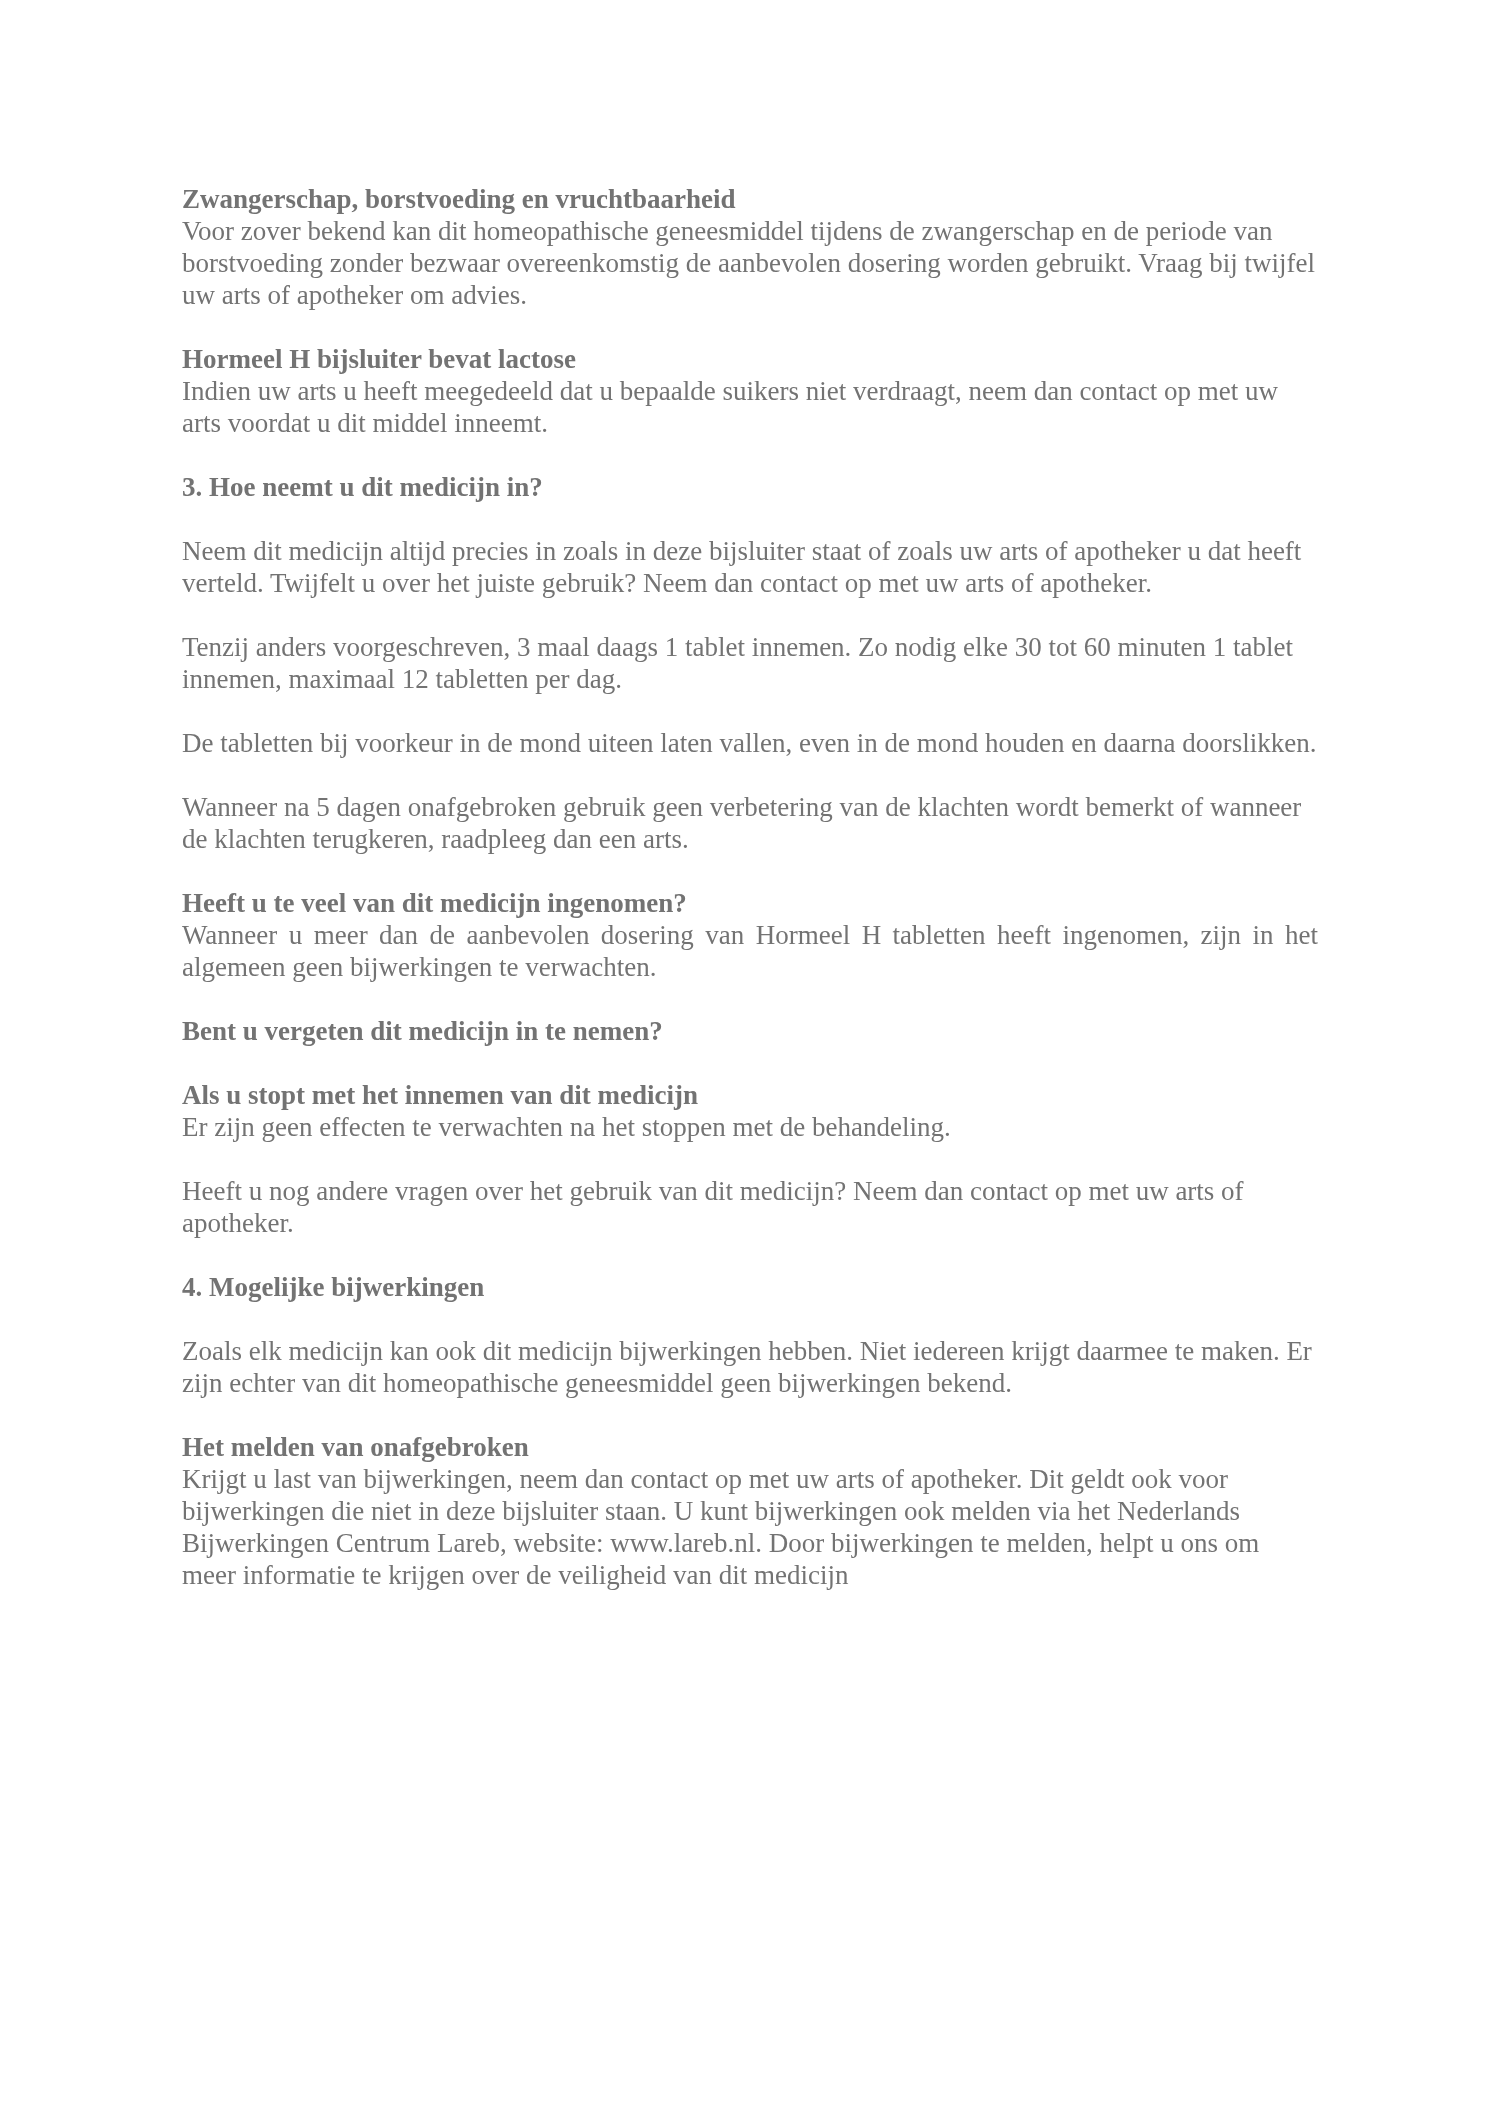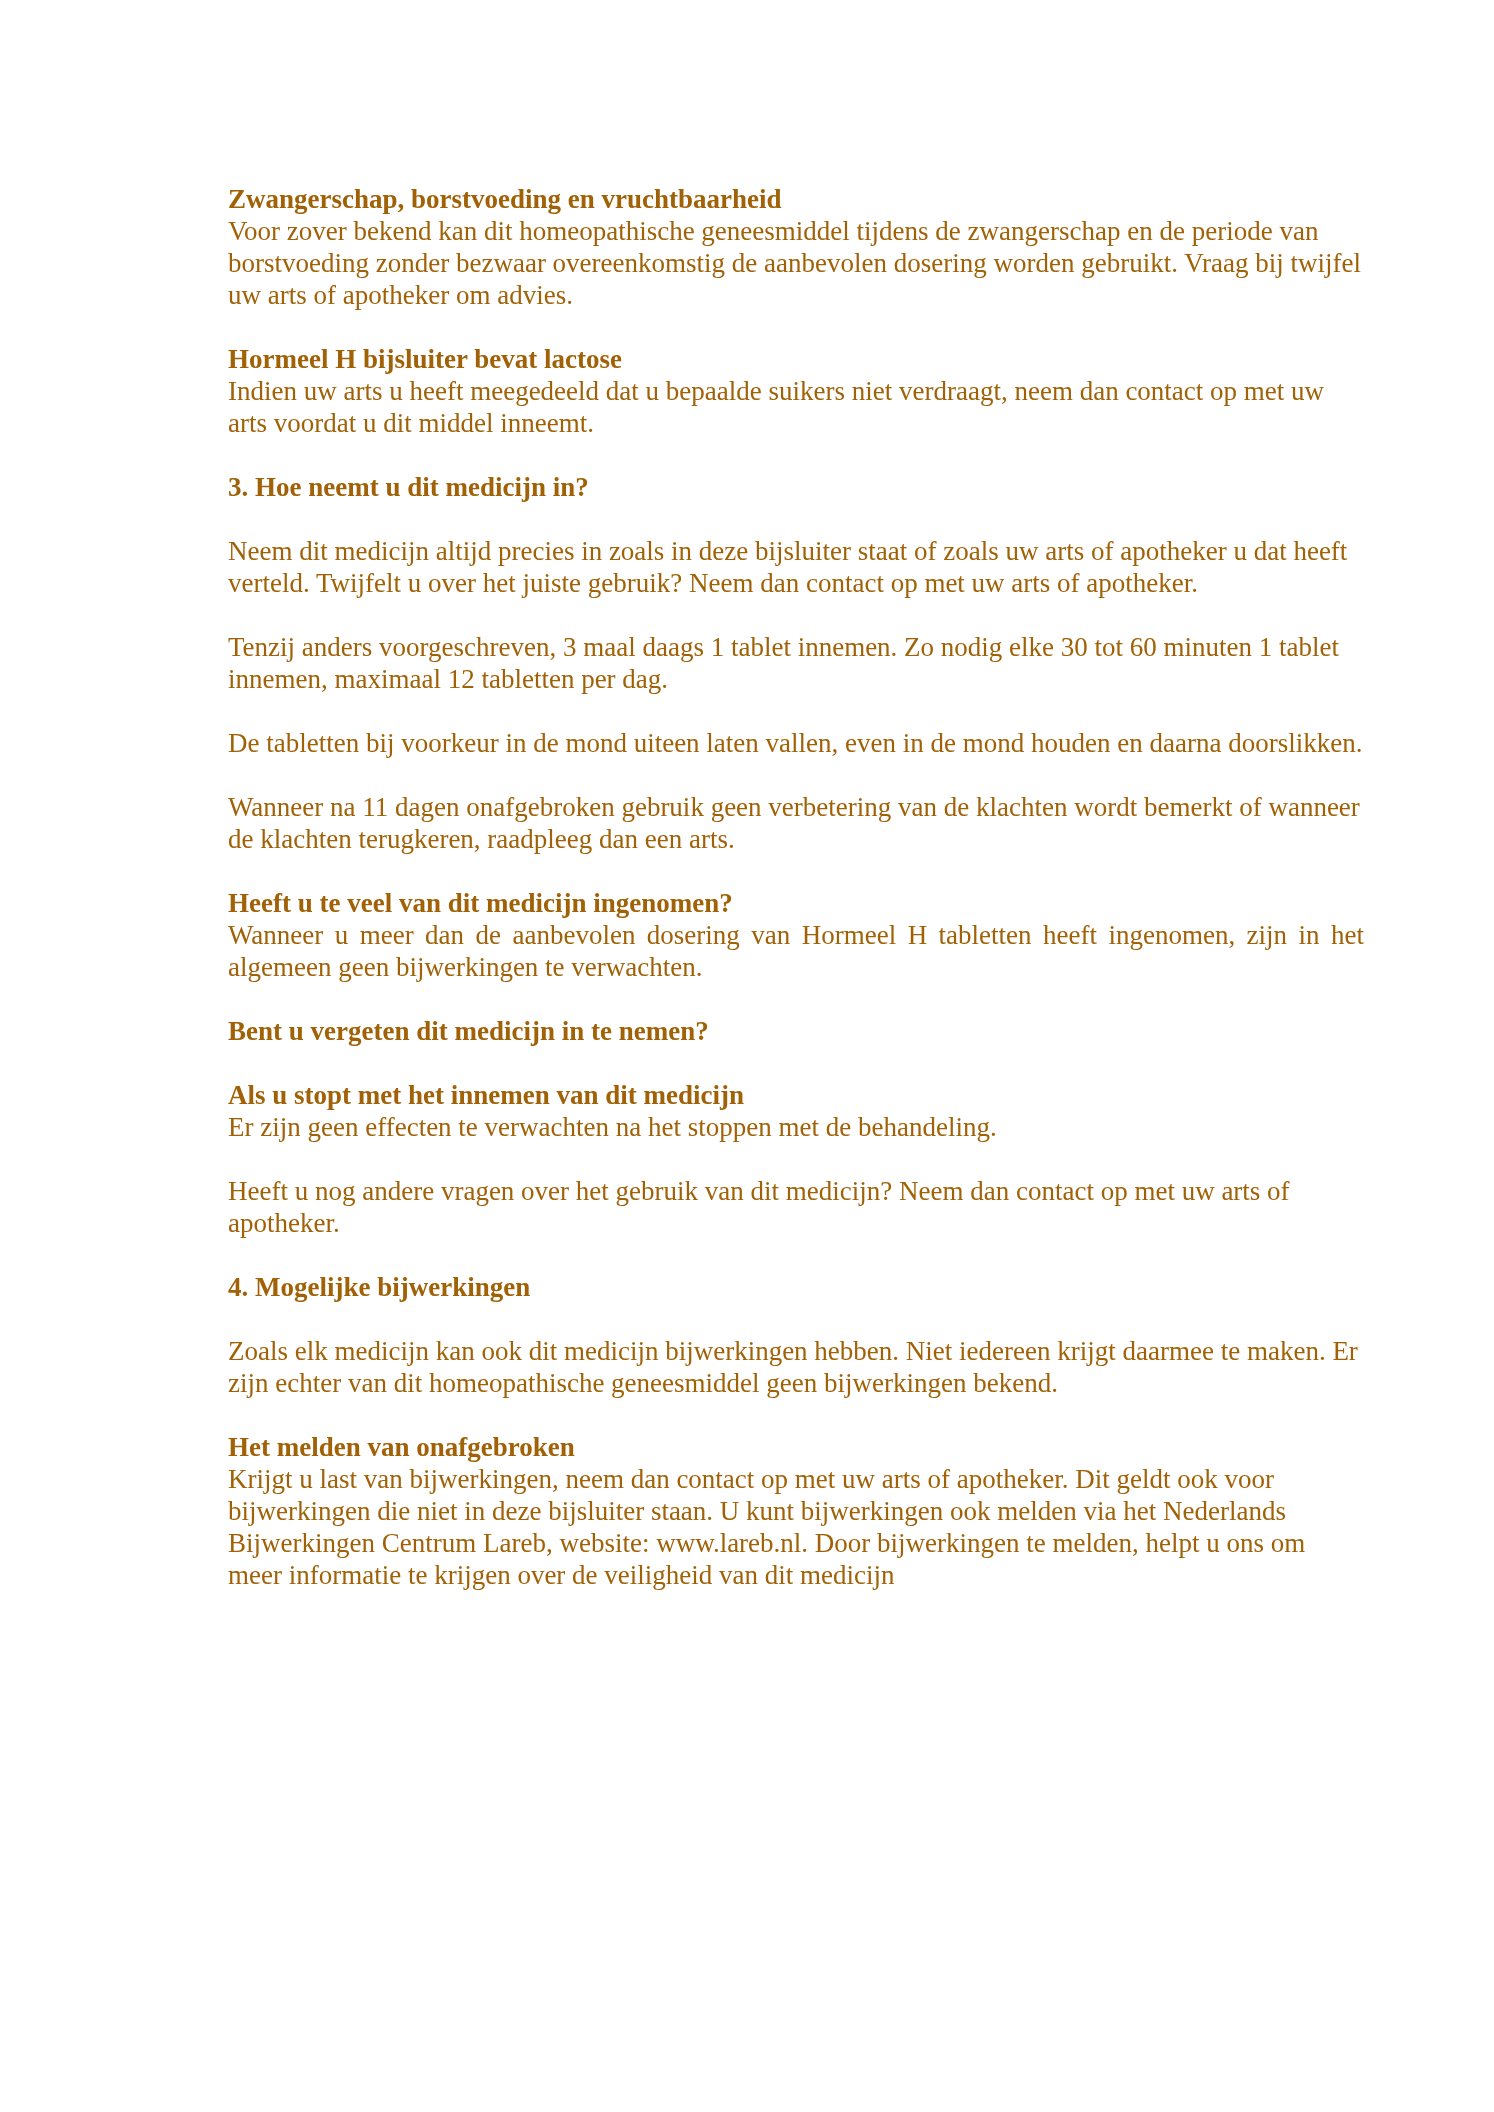--- a/index.html
+++ b/index.html
@@ -15,23 +15,22 @@
     overflow: hidden;
   }
   .content {
     position: absolute;
     left: 182px;
     top: 183px;
     width: 1136px;
     font-family: "Liberation Serif", "DejaVu Serif", serif;
     font-size: 27px;
     line-height: 32px;
-    color: #a16207;
+    color: #737373;
     text-align: left;
-    margin-left: 46px;
   }
   .content p, .content h2, .content h3 {
     margin: 0;
     padding: 0;
     font-size: 27px;
     line-height: 32px;
   }
   .subheading {
     font-weight: bold;
   }
@@ -57,21 +56,21 @@
     <p>Voor zover bekend kan dit homeopathische geneesmiddel tijdens de zwangerschap en de periode van borstvoeding zonder bezwaar overeenkomstig de aanbevolen dosering worden gebruikt. Vraag bij twijfel uw arts of apotheker om advies.</p>
 
 
     <h3 class="subheading mt">Hormeel H bijsluiter bevat lactose</h3>
     <p>Indien uw arts u heeft meegedeeld dat u bepaalde suikers niet verdraagt, neem dan contact op met uw arts voordat u dit middel inneemt.</p>
 
     <h2 class="section-heading mt">3. Hoe neemt u dit medicijn in?</h2>
     <p>Neem dit medicijn altijd precies in zoals in deze bijsluiter staat of zoals uw arts of apotheker u dat heeft verteld. Twijfelt u over het juiste gebruik? Neem dan contact op met uw arts of apotheker.</p>
     <p class="mt">Tenzij anders voorgeschreven, 3 maal daags 1 tablet innemen. Zo nodig elke 30 tot 60 minuten 1 tablet innemen, maximaal 12 tabletten per dag.</p>
     <p class="mt">De tabletten bij voorkeur in de mond uiteen laten vallen, even in de mond houden en daarna doorslikken.</p>
-    <p class="mt">Wanneer na 11 dagen onafgebroken gebruik geen verbetering van de klachten wordt bemerkt of wanneer de klachten terugkeren, raadpleeg dan een arts.</p>
+    <p class="mt">Wanneer na 5 dagen onafgebroken gebruik geen verbetering van de klachten wordt bemerkt of wanneer de klachten terugkeren, raadpleeg dan een arts.</p>
 
     <h3 class="subheading mt">Heeft u te veel van dit medicijn ingenomen?</h3>
     <p class="justified">Wanneer u meer dan de aanbevolen dosering van Hormeel H tabletten heeft ingenomen, zijn in het algemeen geen bijwerkingen te verwachten.</p>
 
     <h3 class="subheading mt">Bent u vergeten dit medicijn in te nemen?</h3>
 
     <h3 class="subheading mt">Als u stopt met het innemen van dit medicijn</h3>
     <p>Er zijn geen effecten te verwachten na het stoppen met de behandeling.</p>
     <p class="mt">Heeft u nog andere vragen over het gebruik van dit medicijn? Neem dan contact op met uw arts of apotheker.</p>
 

